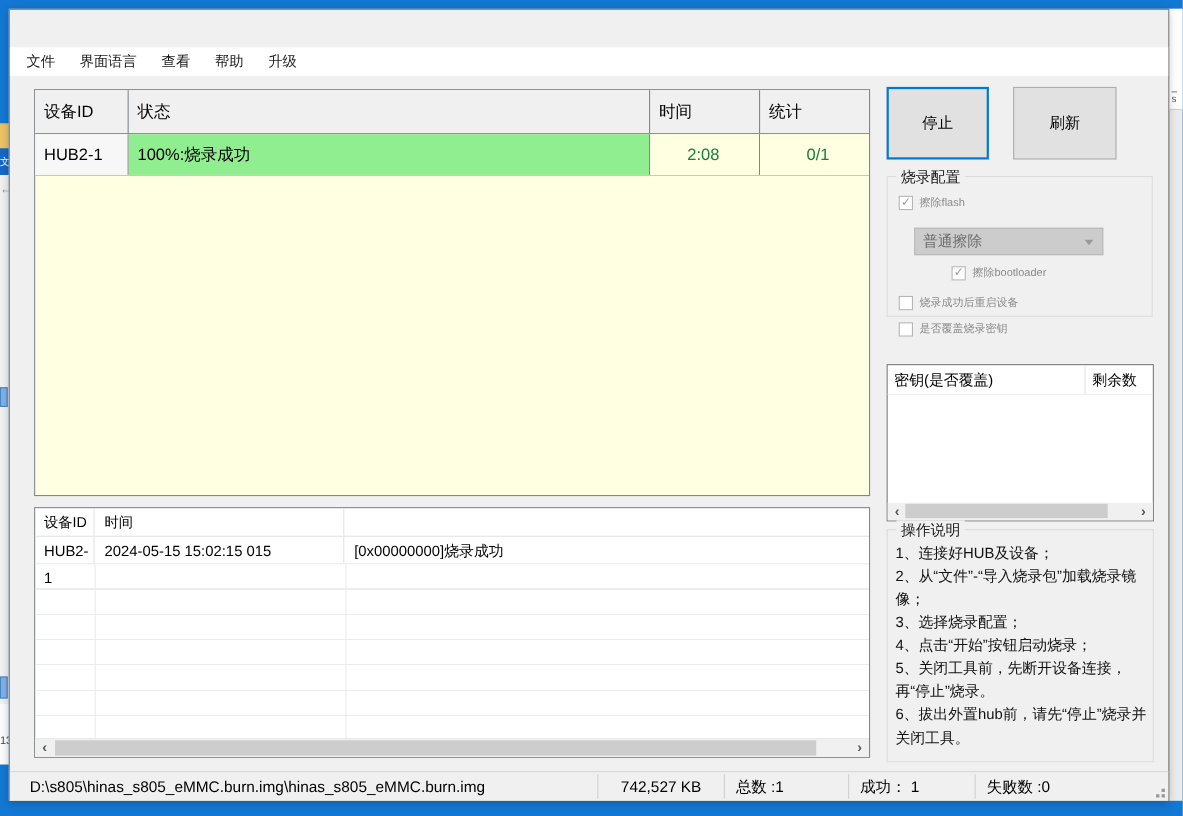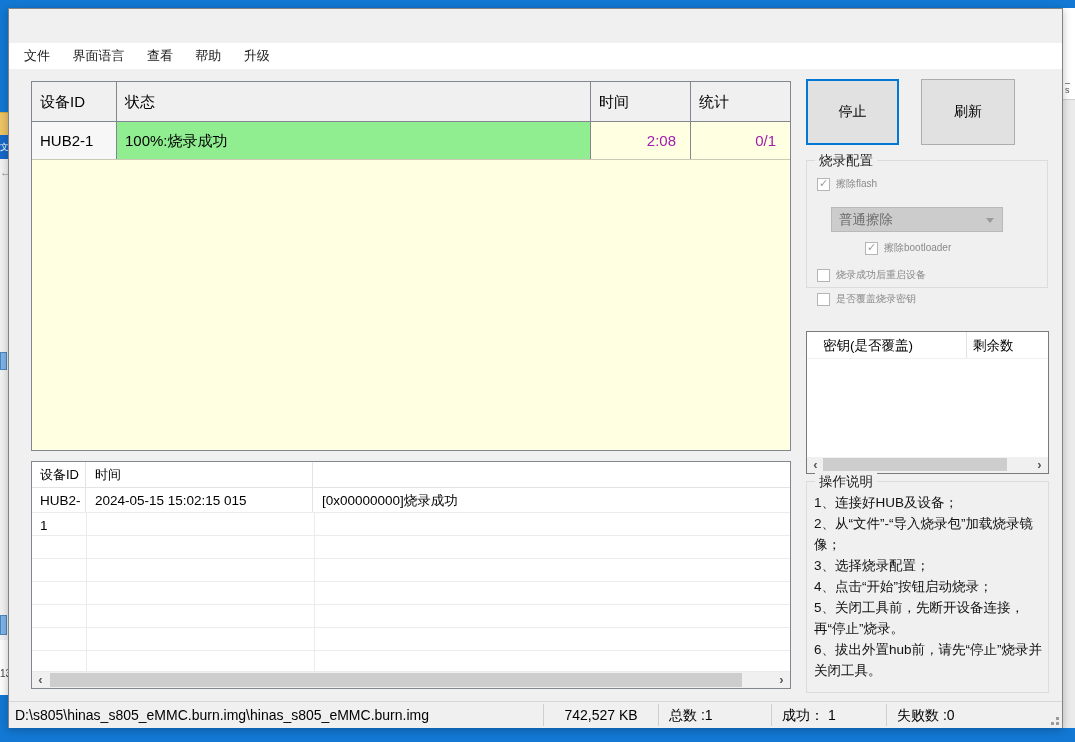--- a/index.html
+++ b/index.html
@@ -45,21 +45,21 @@
     border:1px solid #82878f;}
   .dev-head{display:flex;height:40px;background:#f0f0f0;border-bottom:1px solid #82878f;}
   .dev-head .hc{border-right:1px solid #82878f;font-size:15px;line-height:39px;padding-left:8px;color:#000;}
   .dev-head .hc:last-child{border-right:none;}
   .c-id{width:85px;} .c-status{width:474px;} .c-time{width:100px;} .c-stat{flex:1;}
   .dev-row{display:flex;height:38px;border-bottom:1px solid #c9c9b4;}
   .dev-row .rc{border-right:1px solid #82878f;font-size:15px;line-height:37px;}
   .dev-row .rc:last-child{border-right:none;}
   .cell-id{background:#f7f7f7;padding-left:8px;color:#000;}
   .cell-status{background:#90ee90;padding-left:8px;color:#000;}
-  .cell-time,.cell-stat{background:#ffffe1;text-align:right;padding-right:14px;color:#a21caf;}
+  .cell-time,.cell-stat{background:#ffffe1;text-align:right;padding-right:36px;color:#15803d;}
 
   
   .log-table{position:absolute;left:22px;top:452px;width:760px;height:228px;background:#fff;
     border:1px solid #82878f;}
   .log-head{display:flex;height:26px;border-bottom:1px solid #e3e3e3;}
   .log-head .hc{font-size:13px;line-height:26px;color:#000;}
   .lc1{width:54px;padding-left:8px;border-right:1px solid #e3e3e3;}
   .lc2{width:227px;padding-left:9px;border-right:1px solid #e3e3e3;}
   .lc3{flex:1;padding-left:9px;}
   .log-row{display:flex;height:25px;border-bottom:1px solid #ececec;}
@@ -91,34 +91,34 @@
   .combo{position:absolute;left:24px;top:46px;width:172px;height:25px;background:#cccccc;
     border:1px solid #b9b9b9;font-size:13.5px;color:#6b6b6b;line-height:23px;padding-left:7px;}
   .combo-chevron{position:absolute;right:8px;top:10px;width:0;height:0;
     border-left:4px solid transparent;border-right:4px solid transparent;border-top:5px solid #9a9a9a;}
 
   
   .key-table{position:absolute;left:797px;top:322px;width:243px;height:143px;background:#fff;
     border:1px solid #7a7a7a;}
   .key-head{display:flex;height:27px;border-bottom:1px solid #f0f0f0;}
   .key-head .hc{font-size:13.5px;line-height:27px;color:#000;}
-  .kc1{width:160px;padding-left:16px;border-right:1px solid #e3e3e3;}
+  .kc1{width:180px;padding-left:6px;border-right:1px solid #e3e3e3;}
   .kc2{flex:1;padding-left:6px;}
   .key-hscroll{position:absolute;left:0;bottom:0;width:241px;height:16px;background:#f0f0f0;}
   .key-thumb{position:absolute;left:16px;top:1px;width:184px;height:13px;background:#cdcdcd;}
 
   
   .grp-instr{left:797px;top:472px;width:243px;height:212px;}
   .instr-text{position:absolute;left:7px;top:10px;width:230px;font-size:13.5px;line-height:21px;color:#111;}
 
   
   .statusbar{position:absolute;left:0;top:692px;width:100%;height:27px;background:#f0f0f0;
     border-top:1px solid #d6d6d6;display:flex;font-size:14px;color:#000;}
   .sb-sep{width:1px;background:#cfcfcf;margin:2px 0;}
-  .sb-path{width:534px;padding-left:6px;line-height:26px;white-space:nowrap;overflow:hidden;}
+  .sb-path{width:534px;padding-left:18px;line-height:26px;white-space:nowrap;overflow:hidden;}
   .sb-size{width:114px;text-align:center;line-height:26px;}
   .sb-total{width:112px;padding-left:10px;line-height:26px;}
   .sb-success{width:114px;padding-left:10px;line-height:26px;}
   .sb-failed{flex:1;padding-left:10px;line-height:26px;}
   .grip{position:absolute;right:3px;bottom:3px;width:3px;height:3px;background:#9a9a9a;
     box-shadow:-5px 0 0 #9a9a9a,0 -5px 0 #9a9a9a;}
 </style>
 </head>
 <body>
 

